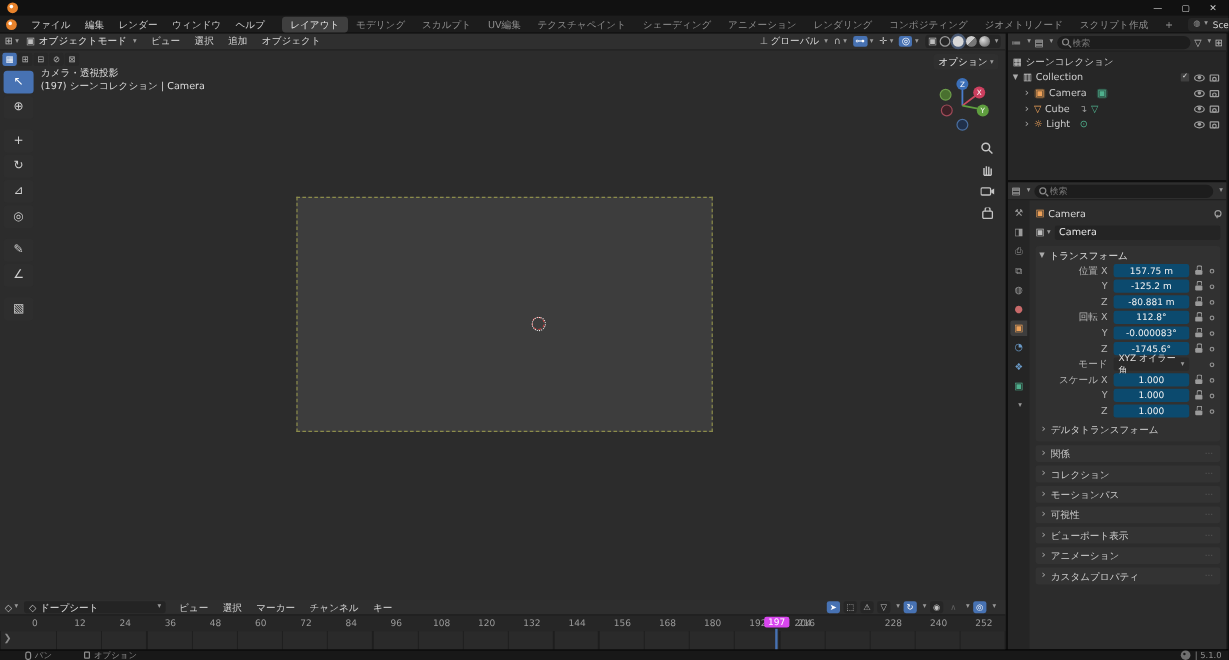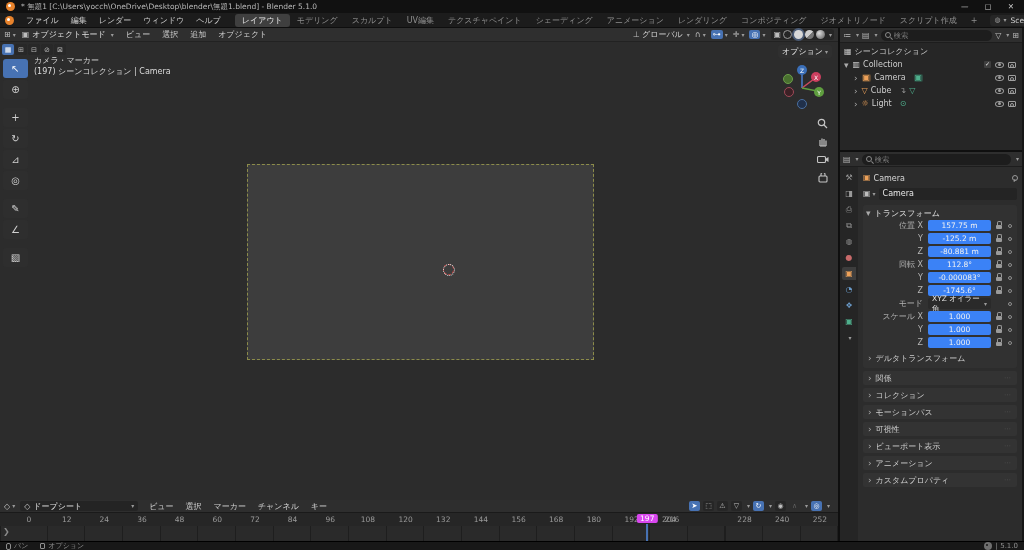--- a/index.html
+++ b/index.html
@@ -133,47 +133,46 @@
   .crumb { display:flex; align-items:center; height:14px; font-size:8px; color:#d8d8d8; }
   .pin { width:7px; height:7px; margin-left:auto; position:relative; }
   .pin::before { content:""; position:absolute; left:2px; top:0; width:4px; height:4px; border:1px solid #9a9a9a; border-radius:50%; }
   .pin::after { content:""; position:absolute; left:4px; top:4px; width:1px; height:3px; background:#9a9a9a; transform:rotate(20deg); }
   .name-row { display:flex; align-items:center; height:13px; margin-top:2px; }
   .name-field { flex:1; background:#242424; border-radius:2px; height:12px; display:flex; align-items:center; padding:0 4px; font-size:8px; color:#e8e8e8; margin-left:3px; }
   .panel { background:#313131; border-radius:3px; margin-top:5px; padding:2px 3px 3px 3px; }
   .panel-hd { display:flex; align-items:center; height:12px; font-size:8px; color:#e0e0e0; }
   .trow { display:flex; align-items:center; height:13px; }
   .tlabel { width:62px; text-align:right; font-size:8px; color:#b5b5b5; padding-right:5px; white-space:nowrap; }
-  .tval { flex:1; background:#3b82f6; border-radius:2px; height:11px; display:flex; align-items:center; justify-content:center; font-size:7.5px; color:#f2f2f2; }
+  .tval { flex:1; background:#0c4a6e; border-radius:2px; height:11px; display:flex; align-items:center; justify-content:center; font-size:7.5px; color:#f2f2f2; }
   .tval.dark { background:#2a2a2a; justify-content:flex-start; padding:0 4px; color:#e0e0e0;align-items:center; }
   .lock { width:8px; margin-left:4px; position:relative; height:9px; flex:none; }
   .lock::before { content:""; position:absolute; left:1px; bottom:1px; width:6px; height:4px; background:#9a9a9a; border-radius:1px; }
   .lock::after { content:""; position:absolute; left:2px; top:0px; width:3px; height:3px; border:1px solid #9a9a9a; border-bottom:none; border-radius:2px 2px 0 0; }
   .kdot { width:4px; height:4px; border-radius:50%; border:1px solid #8f8f8f; margin-left:5px; margin-right:2px; flex:none; }
   .subrow { display:flex; align-items:center; height:14px; font-size:8px; color:#cfcfcf; margin-top:2px; padding-left:2px; }
   .pnl { display:flex; align-items:center; height:14px; background:#333333; border-radius:2px; margin-top:3px; font-size:8px; color:#cfcfcf; padding:0 5px; }
   .pnl .grip { margin-left:auto; color:#585858; font-size:7px; letter-spacing:1px; }
 
   
   .statusbar { height:9px; background:#181818; border-top:1px solid #000; display:flex; align-items:center; padding:0 6px; }
-  .sb-item { display:flex; align-items:center; margin-right:12px; font-size:7px; color:#8f8f8f; }
+  .sb-item { display:flex; align-items:center; margin-right:12px; font-size:7px; color:#8f8f8f;margin-left:15px; }
   .mouse { width:5px; height:7px; border:1px solid #8f8f8f; border-radius:2px; margin-right:3px; }
   .doc { width:5px; height:6px; border:1px solid #8f8f8f; border-radius:1px; margin-right:3px; }
   .sb-right { margin-left:auto; display:flex; align-items:center; font-size:7px; color:#8f8f8f; gap:4px; }
   .blogo-g { width:8px; height:8px; border-radius:50%; background:#6f6f6f; position:relative; }
   .blogo-g::after { content:""; position:absolute; left:2px; top:2px; width:2px; height:2px; border-radius:50%; background:#181818; }
 </style>
 </head>
 <body>
 
 <div class="app">
 
   <div class="titlebar">
     <span class="blogo"></span>
-    <span class="title-text">* 無題1 [C:\Users\yocch\OneDrive\Desktop\blender\無題1.blend] - Blender 5.1.0</span>
     <span class="winbtns">
       <span class="winbtn">—</span>
       <span class="winbtn">▢</span>
       <span class="winbtn">✕</span>
     </span>
   </div>
 
   <div class="topbar">
     <span class="blogo"></span>
     <span id="topbar-menus" class="r">
@@ -279,21 +278,21 @@
             <span class="tool-btn">⊿</span>
             <span class="tool-btn">◎</span>
             <span class="tool-gap"></span>
             <span class="tool-btn">✎</span>
             <span class="tool-btn">∠</span>
             <span class="tool-gap"></span>
             <span class="tool-btn">▧</span>
           </div>
 
           <div class="vp-info">
-            <div>カメラ・マーカー</div>
+            <div>カメラ・透視投影</div>
             <div>(197) シーンコレクション | Camera</div>
           </div>
 
           <div class="options-btn">
             <span class="txt">オプション</span>
               <span class="chev">▾</span>
           </div>
 
           <svg class="gizmo" viewBox="0 0 48 48">
             <line x1="22" y1="26" x2="22" y2="10" stroke="#4a7ccc" stroke-width="1.5"></line>

